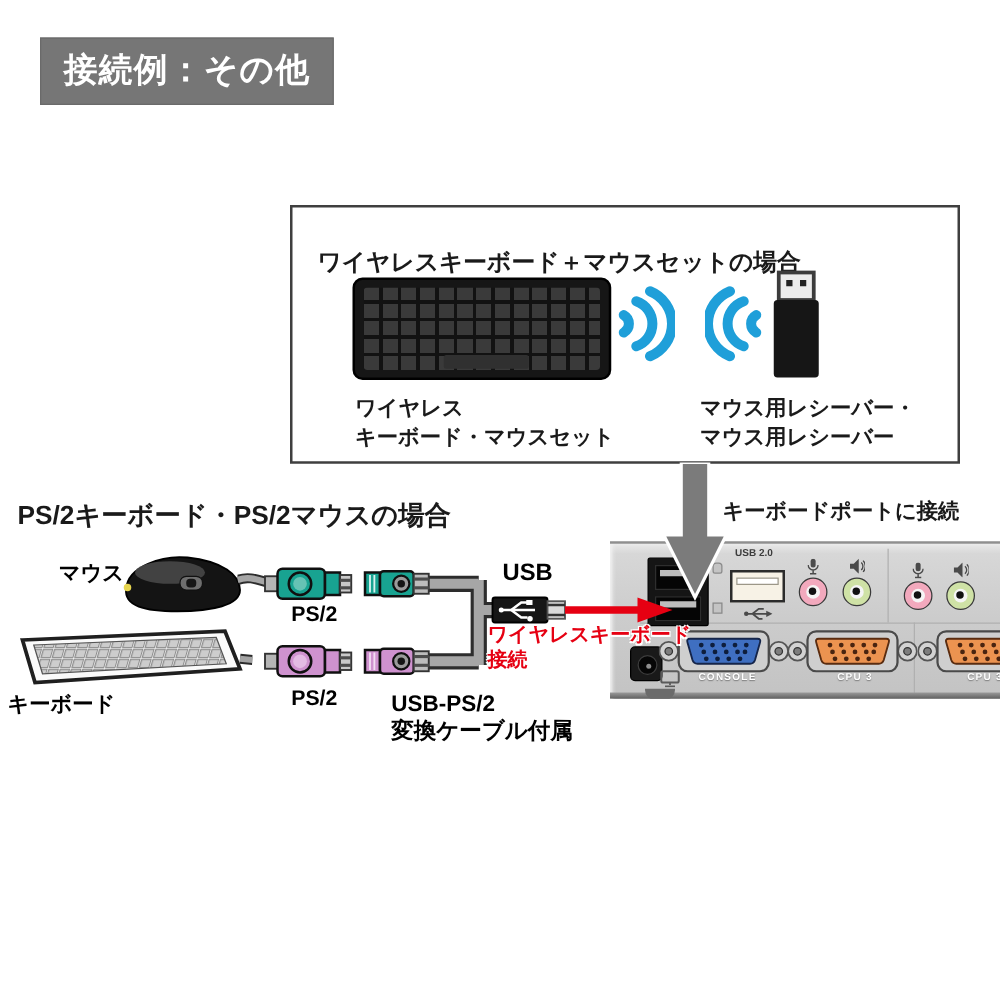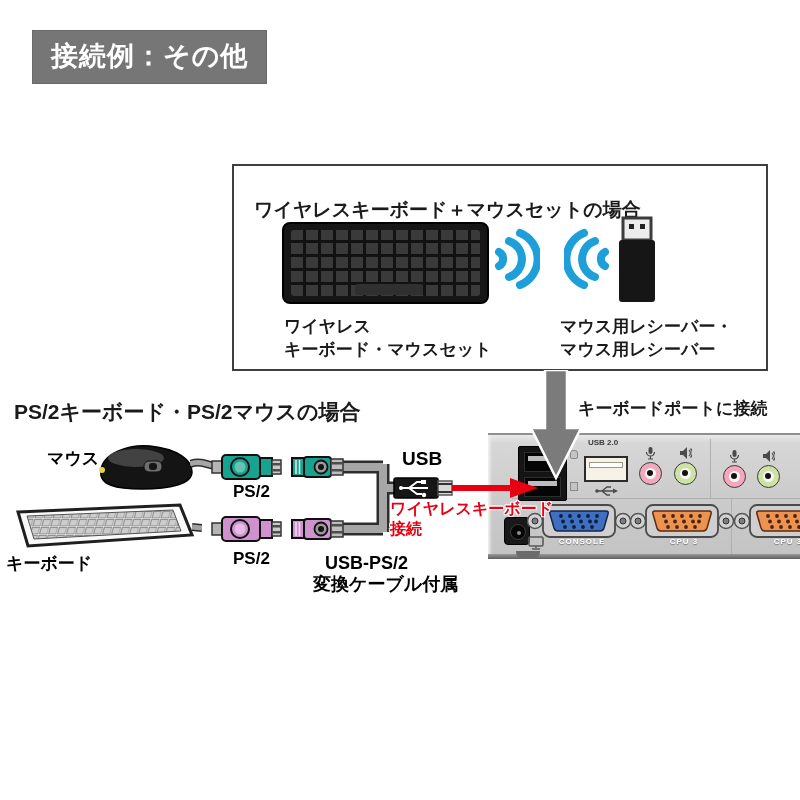--- a/index.html
+++ b/index.html
@@ -36,21 +36,21 @@
   #kb-port-top { left:578px; top:397px; font-size:17px; font-weight:bold; color:#1a1a1a;text-align:center; }
   #ps2-heading { left:14px; top:398px; font-size:21px; font-weight:bold; color:#1a1a1a; }
   #mouse-label { left:28px; top:447px; font-size:17px; font-weight:bold;margin-left:19px; }
   #kb-label    { left:6px;  top:552px; font-size:17px; font-weight:bold; }
   #ps2-label-mouse { left:233px; top:482px; font-size:17px; font-weight:bold; }
   #ps2-label-kb    { left:233px; top:549px; font-size:17px; font-weight:bold; }
   #usb-label   { left:402px; top:448px; font-size:19px; font-weight:bold; }
   #red-note { left:390px; top:499px; color:#e60012; font-size:16px; font-weight:bold; line-height:1.25;
               z-index:6; text-shadow:-1px -1px 0 #fff,1px -1px 0 #fff,-1px 1px 0 #fff,1px 1px 0 #fff; }
   #adapter-note { left:313px; top:553px; font-size:18px; font-weight:bold; line-height:1.15; }
-  #adapter-note .l1 { margin-left:12px; }
+  #adapter-note .l1 { margin-left:0; }
 
   
   #device { left:488px; top:433px; width:312px; height:126px; z-index:1;
             background:linear-gradient(180deg,#e9e9e9 0,#d7d7d7 8px,#cccccc 60px,#c3c3c3 100%);
             border-top:2px solid #8f8f8f; box-shadow:inset 3px 0 3px -1px #f2f2f2, inset 0 -2px 0 #909090;
             overflow:hidden; }
   #device .hdiv { position:absolute; left:24px; right:0; top:63px; height:1px; background:#b0b0b0; }
   #device .vdiv1 { position:absolute; left:222px; top:4px; width:1px; height:59px; background:#b0b0b0; }
   #device .vdiv2 { position:absolute; left:243px; top:63px; width:1px; height:57px; background:#b0b0b0; }
   #device .bottom-strip { position:absolute; left:0; bottom:0; width:100%; height:5px;

